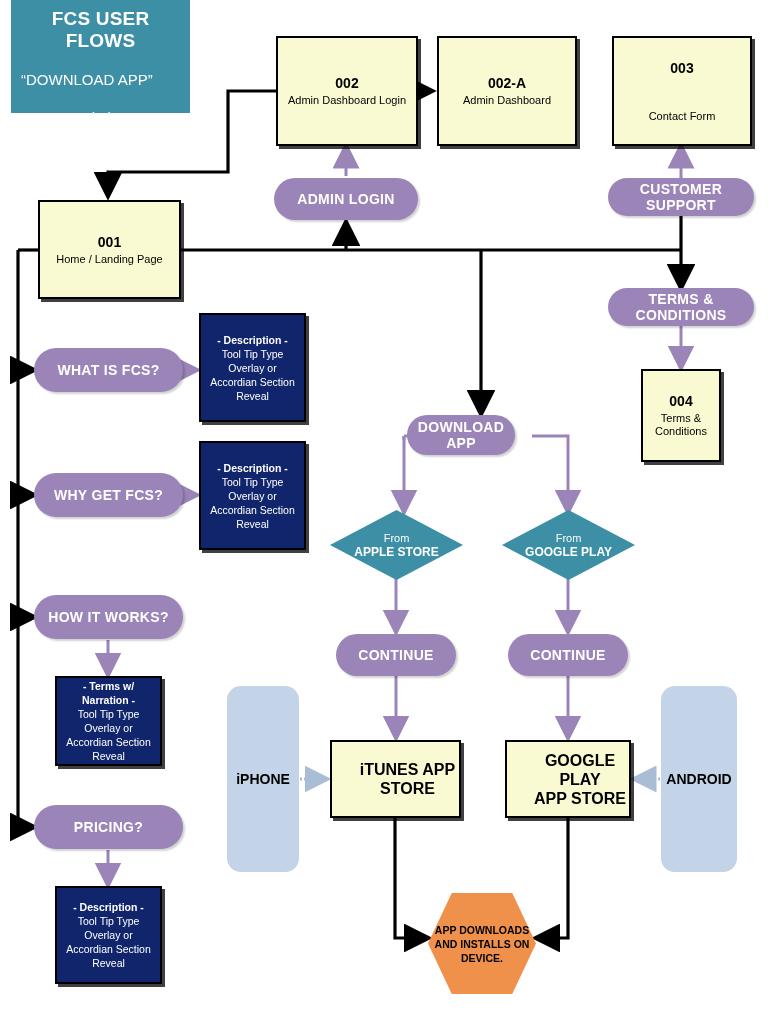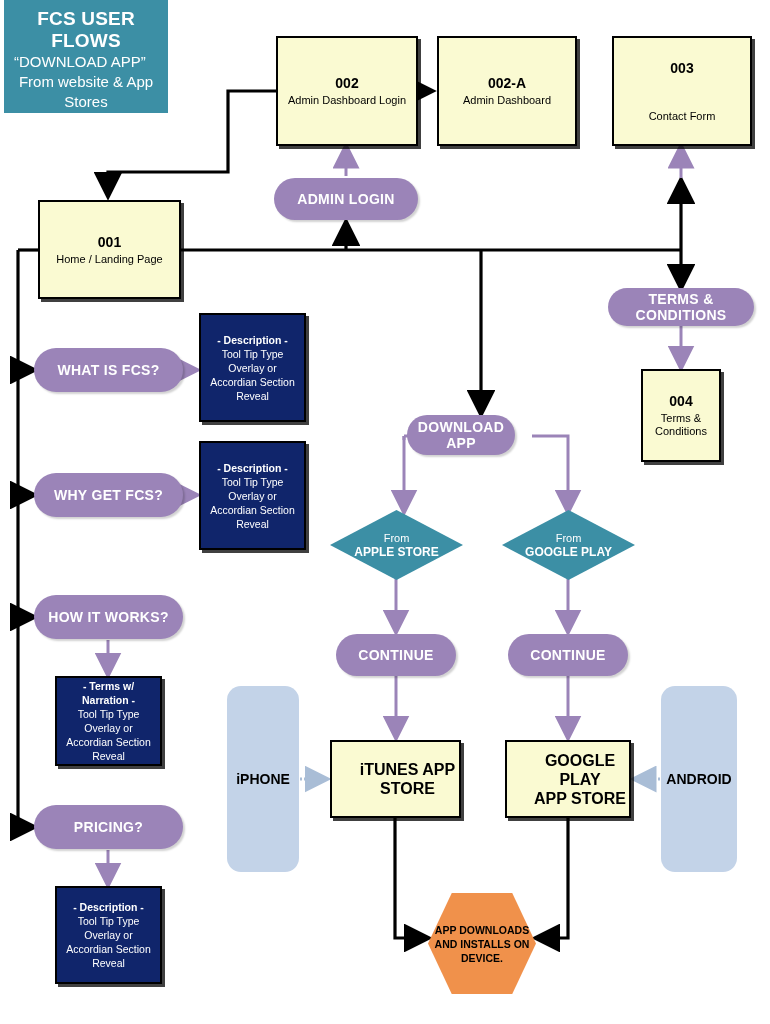--- a/index.html
+++ b/index.html
@@ -135,21 +135,21 @@
     </g>
 
     <g stroke="#A9BDD6" stroke-width="3" fill="none" stroke-dasharray="2 2">
 
       <path d="M300,779 L327,779" marker-end="url(#ablu)"></path>
 
       <path d="M660,779 L634,779" marker-end="url(#ablu)"></path>
     </g>
   </svg>
 
-  <div class="node titleblock" style="left:4px;top:0;width:164px;height:113px;">
+  <div class="node titleblock" style="left:11px;top:0;width:179px;height:113px;gap:18px;">
     <div class="t1">FCS USER FLOWS</div>
     <div class="t2">“DOWNLOAD APP”</div>
     <div class="t3">From website &amp; App Stores</div>
   </div>
 
   <div class="node page" style="left:276px;top:36px;width:142px;height:110px;">
     <div class="num">002</div>
     <div class="cap">Admin Dashboard Login</div>
   </div>
 
@@ -160,20 +160,23 @@
 
   <div class="node page" style="left:612px;top:36px;width:140px;height:110px;gap:31px;">
     <div class="num">003</div>
     <div class="cap">Contact Form</div>
   </div>
 
   <div class="node pill" style="left:274px;top:178px;width:144px;height:42px;">
     <span>ADMIN LOGIN</span>
   </div>
 
+  <div class="node pill" style="left:608px;top:178px;width:146px;height:38px;">
+    <span class="sm">CUSTOMER SUPPORT</span>
+  </div>
 
   <div class="node page" style="left:38px;top:200px;width:143px;height:99px;">
     <div class="num">001</div>
     <div class="cap">Home / Landing Page</div>
   </div>
 
   <div class="node pill" style="left:608px;top:288px;width:146px;height:38px;">
     <span class="sm">TERMS &amp; CONDITIONS</span>
   </div>
 

